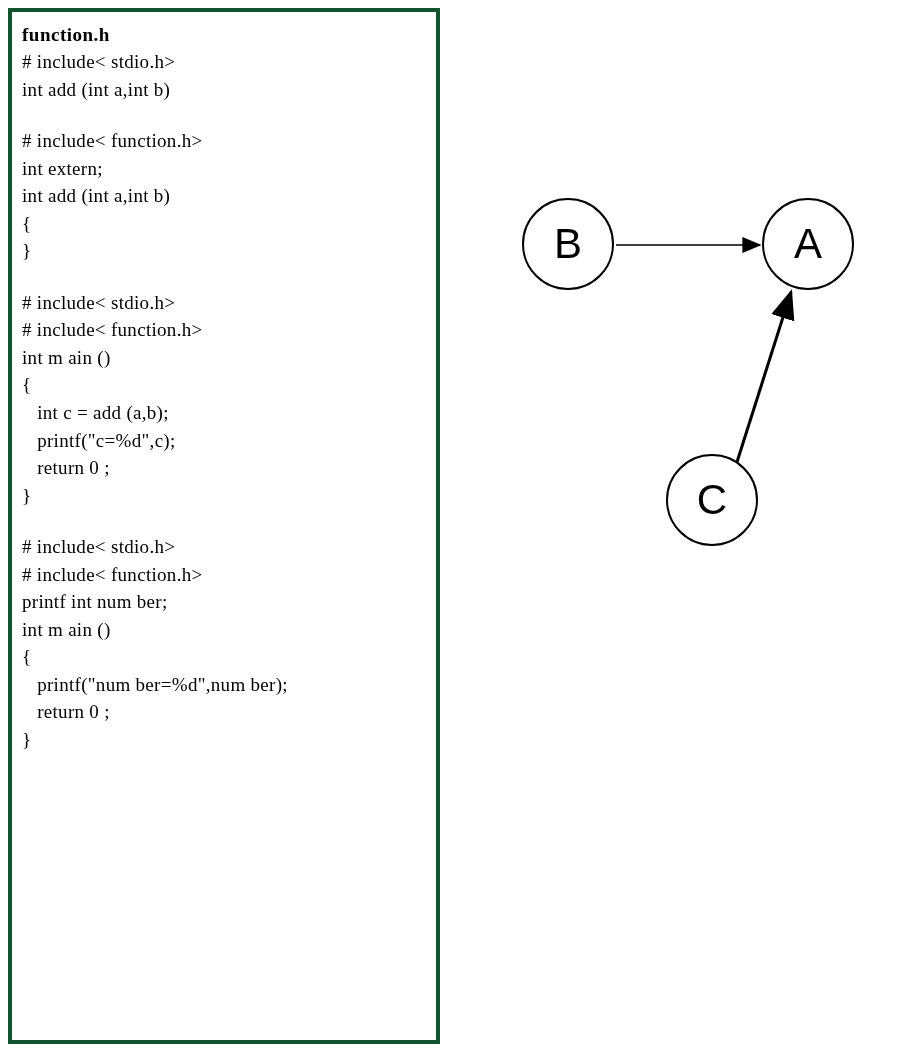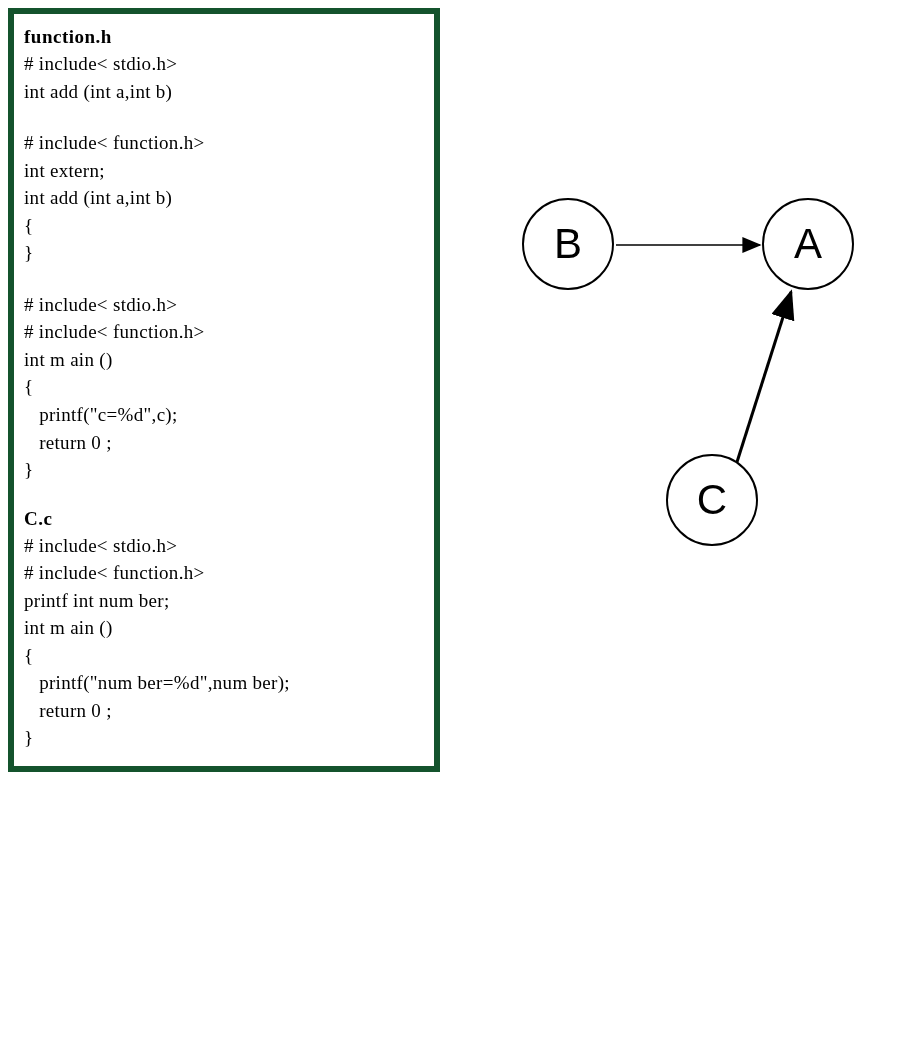--- a/index.html
+++ b/index.html
@@ -9,22 +9,22 @@
       width: 916px;
       height: 1051px;
       background: white;
       position: relative;
     }
     .code-box {
       position: absolute;
       left: 8px;
       top: 8px;
       width: 432px;
-      height: 764px;
-      border: 6px solid #14532d;
+      height: 1036px;
+      border: 4px solid #14532d;
       padding: 12px 10px;
     }
     .file-block {
       margin-bottom: 24px;
     }
     .file-title {
       font-weight: bold;
       margin-bottom: 2px;
       letter-spacing: 0.5px;
     }
@@ -83,27 +83,27 @@
     <div class="code-line">int add (int a,int b)</div>
     <div class="code-line">{</div>
     <div class="code-line">}</div>
   </div>
 
   <div class="file-block">
     <div class="code-line"># include&lt; stdio.h&gt;</div>
     <div class="code-line"># include&lt; function.h&gt;</div>
     <div class="code-line">int m ain ()</div>
     <div class="code-line">{</div>
+    <div class="code-line">   int c = add (a,b);</div>
     <div class="code-line">   printf("c=%d",c);</div>
     <div class="code-line">   return 0 ;</div>
     <div class="code-line">}</div>
   </div>
 
   <div class="file-block" style="margin-bottom:0;">
-    <div class="file-title">C.c</div>
     <div class="code-line"># include&lt; stdio.h&gt;</div>
     <div class="code-line"># include&lt; function.h&gt;</div>
     <div class="code-line">printf int num ber;</div>
     <div class="code-line">int m ain ()</div>
     <div class="code-line">{</div>
     <div class="code-line">   printf("num ber=%d",num ber);</div>
     <div class="code-line">   return 0 ;</div>
     <div class="code-line">}</div>
   </div>
 

